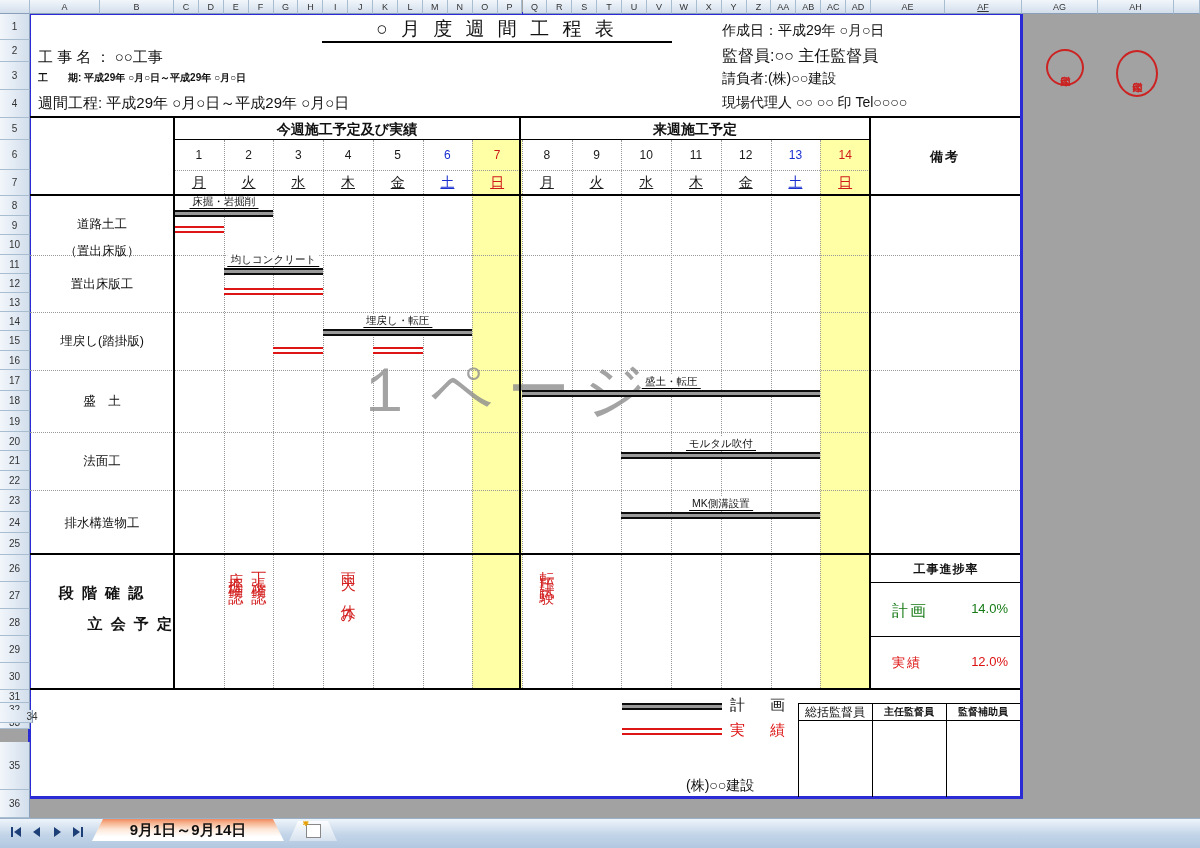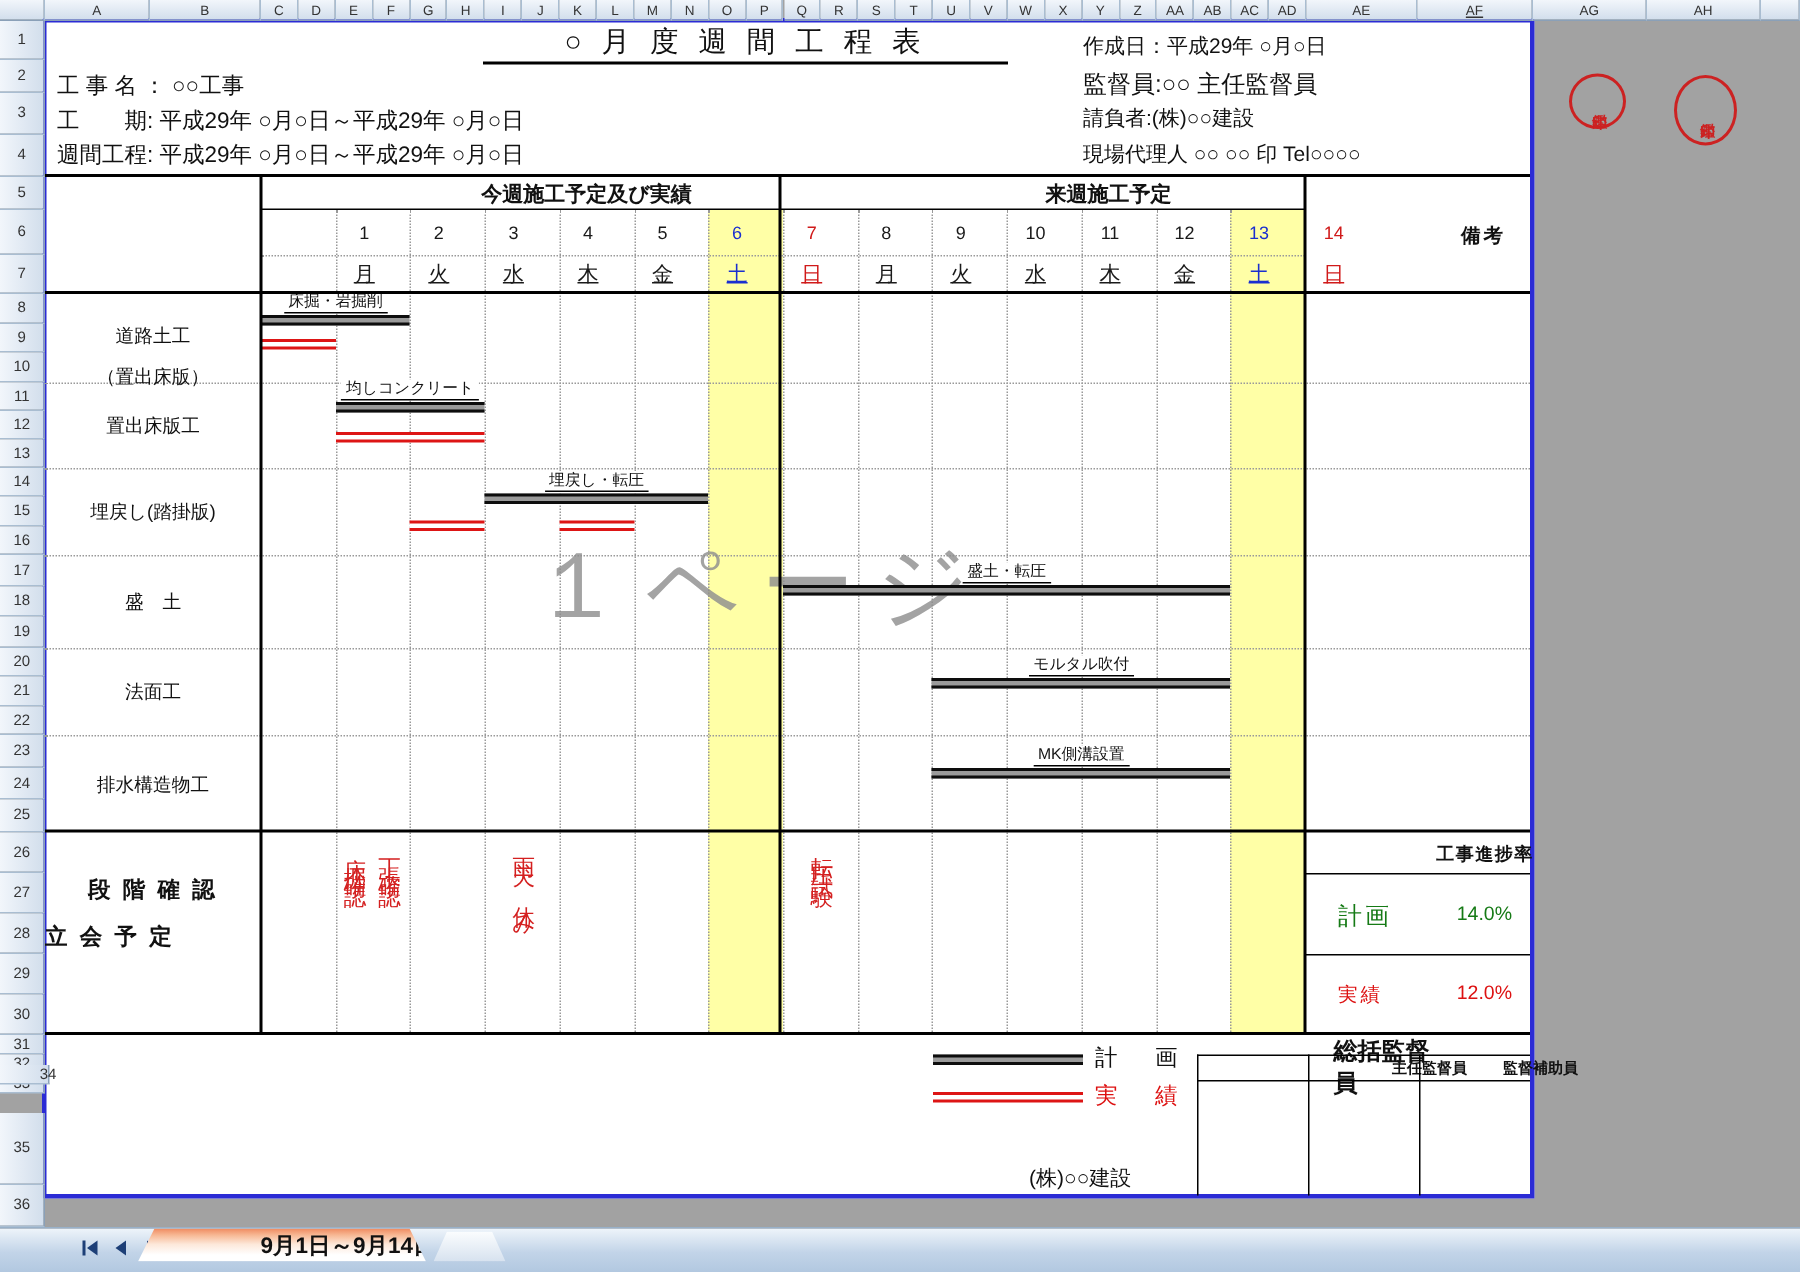--- a/index.html
+++ b/index.html
@@ -1,19 +1,19 @@
 <!DOCTYPE html>
 <html><head>
 <meta charset="utf-8">
 <style>
   html,body{margin:0;padding:0;background:#a2a2a2;}
   #stage{position:relative;width:1200px;height:848px;overflow:hidden;background:#a2a2a2;
          font-family:"Liberation Sans","DejaVu Sans",sans-serif;color:#111;}
   .abs{position:absolute;}
-  .flexc{display:flex;align-items:center;justify-content:center;padding-left:44px;}
+  .flexc{display:flex;align-items:center;justify-content:center;}
   .hcell{box-sizing:border-box;border-right:1px solid #a9bdd1;background:linear-gradient(#f2f6fb,#d2deec);
          color:#333;font-size:9px;display:flex;align-items:center;justify-content:center;}
   .rcell{box-sizing:border-box;border-bottom:1px solid #a9bdd1;border-right:1px solid #8aa0b8;
          background:linear-gradient(90deg,#f2f6fb,#d2deec);color:#333;font-size:10px;
          display:flex;align-items:center;justify-content:center;}
   .dotv{border-left:1px dotted #999;width:0;}
   .doth{border-top:1px dotted #999;height:0;}
   .solid{background:#000;}
   .barplan{box-sizing:border-box;height:7px;border-top:2px solid #0d0d0d;border-bottom:2px solid #0d0d0d;background:#9a9a9a;}
   .baract{box-sizing:border-box;height:7px;border-top:2px solid #dd1515;border-bottom:2px solid #dd1515;background:#fff;}
@@ -37,21 +37,21 @@
 
   <div class="abs" style="left:322px;top:17px;width:350px;text-align:center;font-size:19px;letter-spacing:4px;line-height:23px;border-bottom:2px solid #000;padding-bottom:1px;z-index:4;">○ 月 度 週 間 工 程 表</div>
 
   <div class="abs ghead flexc" style="left:174px;top:119px;width:346px;height:21px;z-index:4;">今週施工予定及び実績</div>
   <div class="abs ghead flexc" style="left:520px;top:119px;width:350px;height:21px;z-index:4;">来週施工予定</div>
   <div class="abs flexc" style="left:870px;top:118px;width:150px;height:78px;font-size:13px;font-weight:bold;letter-spacing:2px;z-index:4;">備考</div>
 
   <div class="abs" style="left:354px;top:348px;font-size:62px;letter-spacing:14px;color:#8f8f8f;opacity:0.82;z-index:3;white-space:nowrap;">１ページ</div>
 
   <div class="abs" style="left:30px;top:584px;width:144px;text-align:center;font-size:15px;font-weight:bold;letter-spacing:2px;z-index:4;">段 階 確 認</div>
-  <div class="abs" style="left:30px;top:615px;width:144px;text-align:left;font-size:15px;font-weight:bold;letter-spacing:2px;z-index:4;">立 会 予 定</div>
+  <div class="abs" style="left:30px;top:615px;width:144px;text-align:right;font-size:15px;font-weight:bold;letter-spacing:2px;z-index:4;">立 会 予 定</div>
 
   <div class="abs flexc" style="left:872px;top:556px;width:148px;height:26px;font-size:12px;font-weight:bold;letter-spacing:1px;z-index:4;">工事進捗率</div>
   <div class="abs" style="left:892px;top:601px;font-size:16px;color:#157a15;letter-spacing:2px;z-index:4;">計画</div>
   <div class="abs" style="left:930px;top:601px;width:78px;text-align:right;font-size:13px;color:#157a15;z-index:4;">14.0%</div>
   <div class="abs" style="left:892px;top:654px;font-size:13px;color:#dd1111;letter-spacing:2px;z-index:4;">実績</div>
   <div class="abs" style="left:930px;top:654px;width:78px;text-align:right;font-size:13px;color:#dd1111;z-index:4;">12.0%</div>
 
   <div class="abs" style="left:730px;top:696px;font-size:15px;letter-spacing:5px;z-index:4;">計　画</div>
   <div class="abs" style="left:730px;top:721px;font-size:15px;letter-spacing:5px;color:#dd1111;z-index:4;">実　績</div>
   <div class="abs" style="left:686px;top:777px;font-size:14px;z-index:4;">(株)○○建設</div>
@@ -123,21 +123,21 @@
       <div class="rcell" style="position: absolute; left: 0px; top: 609px; width: 30px; height: 27px; z-index: 10;">28</div>
       <div class="rcell" style="position: absolute; left: 0px; top: 636px; width: 30px; height: 27px; z-index: 10;">29</div>
       <div class="rcell" style="position: absolute; left: 0px; top: 663px; width: 30px; height: 27px; z-index: 10;">30</div>
       <div class="rcell" style="position: absolute; left: 0px; top: 690px; width: 30px; height: 13px; z-index: 10;">31</div>
       <div class="rcell" style="position: absolute; left: 0px; top: 703px; width: 30px; height: 13px; z-index: 10;">32</div>
       <div class="rcell" style="position: absolute; left: 0px; top: 716px; width: 30px; height: 13px; z-index: 10;">33</div>
       <div class="rcell" style="position: absolute; left: 0px; top: 710px; width: 32px; height: 13px; z-index: 10; padding-left: 32px;">34</div>
       <div class="rcell" style="position: absolute; left: 0px; top: 742px; width: 30px; height: 48px; z-index: 10;">35</div>
       <div class="rcell" style="position: absolute; left: 0px; top: 790px; width: 30px; height: 28px; z-index: 10;">36</div>
       <div style="position: absolute; left: 38px; top: 48px; font-size: 15px; z-index: 4; white-space: nowrap;">工 事 名 ： ○○工事</div>
-      <div style="position: absolute; left: 38px; top: 71px; font-size: 15px; z-index: 4; white-space: nowrap;">工　　期: 平成29年 ○月○日～平成29年 ○月○日</div>
+      <div style="position: absolute; left: 38px; top: 71px; font-size: 10px; z-index: 4; white-space: nowrap; font-weight: bold;">工　　期: 平成29年 ○月○日～平成29年 ○月○日</div>
       <div style="position: absolute; left: 38px; top: 94px; font-size: 15px; z-index: 4; white-space: nowrap;">週間工程: 平成29年 ○月○日～平成29年 ○月○日</div>
       <div style="position: absolute; left: 722px; top: 22px; font-size: 14px; z-index: 4; white-space: nowrap;">作成日：平成29年 ○月○日</div>
       <div style="position: absolute; left: 722px; top: 46px; font-size: 16px; z-index: 4; white-space: nowrap;">監督員:○○ 主任監督員</div>
       <div style="position: absolute; left: 722px; top: 70px; font-size: 14px; z-index: 4; white-space: nowrap;">請負者:(株)○○建設</div>
       <div style="position: absolute; left: 722px; top: 94px; font-size: 14px; z-index: 4; white-space: nowrap;">現場代理人 ○○ ○○ 印 Tel○○○○</div>
       <div class="stamp" style="position: absolute; left: 1046px; top: 49px; width: 38px; height: 37px; z-index: 6;">
         <span>印鑑</span>
       </div>
       <div class="stamp" style="position: absolute; left: 1116px; top: 50px; width: 42px; height: 47px; z-index: 6;">
         <span>印鑑</span>
@@ -228,21 +228,21 @@
       <div class="solid" style="position: absolute; left: 798px; top: 703px; width: 222px; height: 1px; z-index: 5;"></div>
       <div class="solid" style="position: absolute; left: 798px; top: 720px; width: 222px; height: 1px; z-index: 5;"></div>
       <div class="solid" style="position: absolute; left: 173px; top: 116px; width: 2px; height: 574px; z-index: 5;"></div>
       <div class="solid" style="position: absolute; left: 519px; top: 116px; width: 2px; height: 574px; z-index: 5;"></div>
       <div class="solid" style="position: absolute; left: 869px; top: 116px; width: 2px; height: 574px; z-index: 5;"></div>
       <div class="solid" style="position: absolute; left: 798px; top: 703px; width: 1px; height: 94px; z-index: 5;"></div>
       <div class="solid" style="position: absolute; left: 872px; top: 703px; width: 1px; height: 94px; z-index: 5;"></div>
       <div class="solid" style="position: absolute; left: 946px; top: 703px; width: 1px; height: 94px; z-index: 5;"></div>
       <div class="barplan" style="position: absolute; left: 622px; top: 703px; width: 100px; z-index: 4;"></div>
       <div class="baract" style="position: absolute; left: 622px; top: 728px; width: 100px; z-index: 4;"></div>
-      <div class="flexc" style="position: absolute; left: 798px; top: 704px; width: 74px; height: 16px; font-size: 16px; font-weight: bold; z-index: 4; margin-left: 47px;">総括監督員</div>
+      <div class="flexc" style="position: absolute; left: 798px; top: 704px; width: 74px; height: 16px; font-size: 12px; font-weight: normal; z-index: 4;">総括監督員</div>
       <div class="flexc" style="position: absolute; left: 872px; top: 704px; width: 74px; height: 16px; font-size: 10px; font-weight: bold; z-index: 4;">主任監督員</div>
       <div class="flexc" style="position: absolute; left: 946px; top: 704px; width: 74px; height: 16px; font-size: 10px; font-weight: bold; z-index: 4;">監督補助員</div>
       <div style="position: absolute; left: 0px; top: 818px; width: 1200px; height: 30px; background: linear-gradient(rgb(238, 244, 250), rgb(194, 212, 232) 55%, rgb(178, 200, 224)); border-top: 1px solid rgb(152, 176, 200); box-sizing: border-box; z-index: 10;"></div>
       <div class="flexc" style="position: absolute; left: 6px; top: 823px; width: 18px; height: 18px; z-index: 11;">
         <div class="nbar"></div>
         <div class="tri-l"></div>
       </div>
       <div class="flexc" style="position: absolute; left: 27px; top: 823px; width: 18px; height: 18px; z-index: 11;">
         <div class="tri-l"></div>
       </div>

